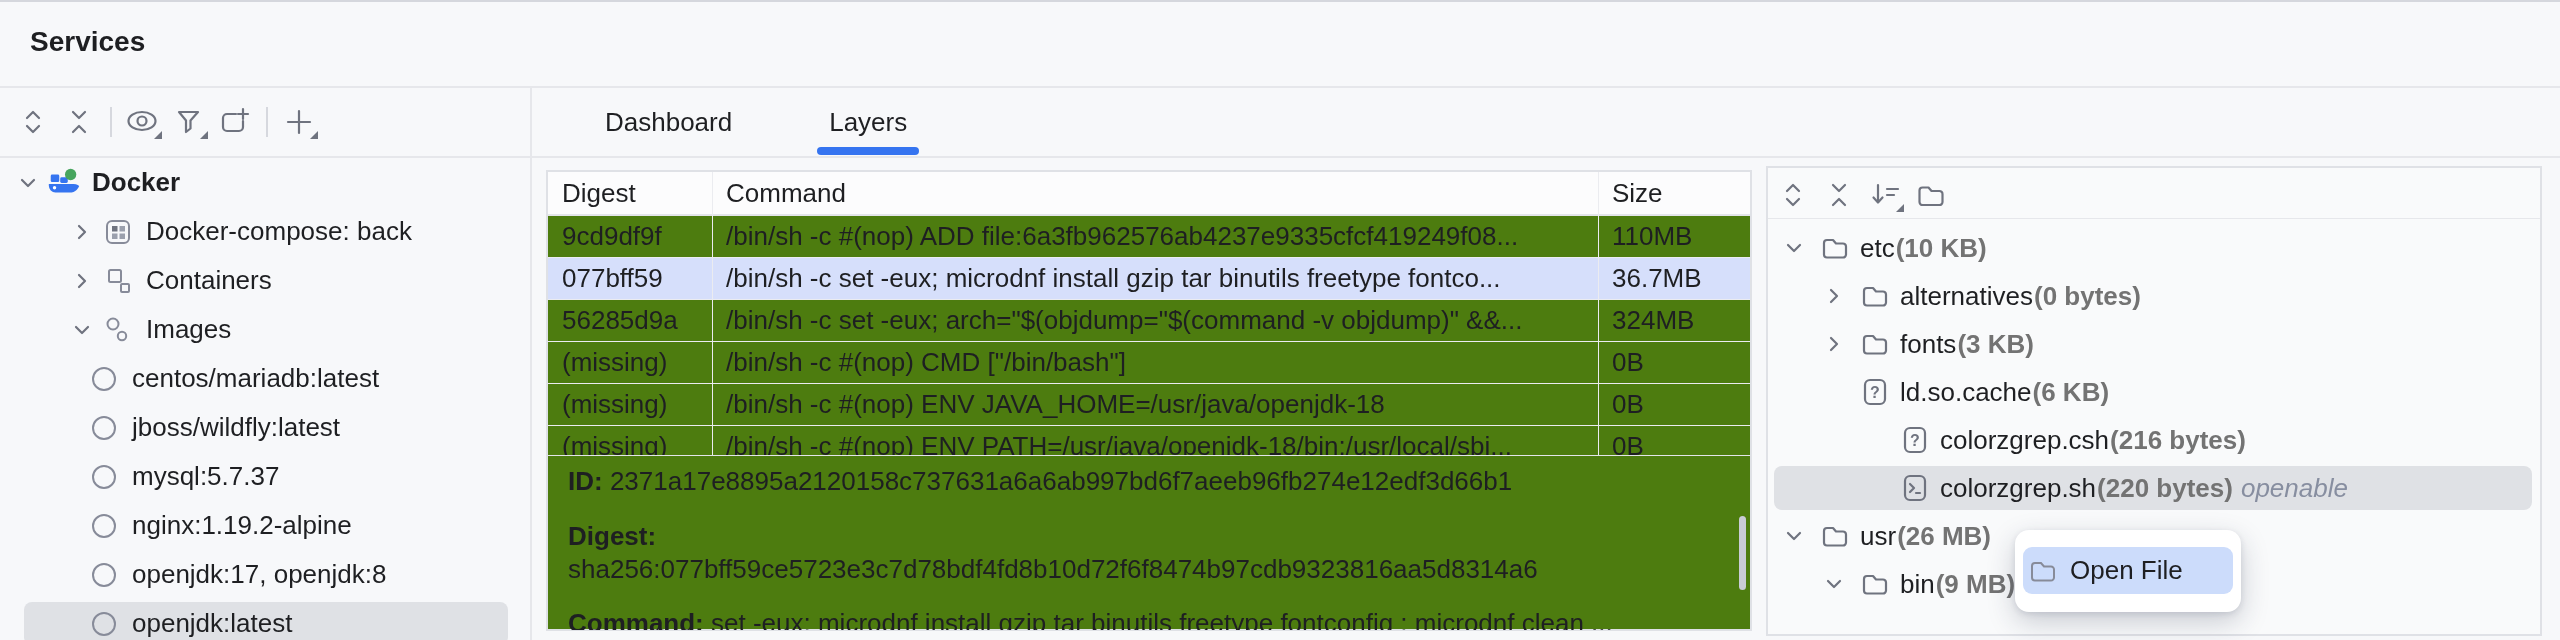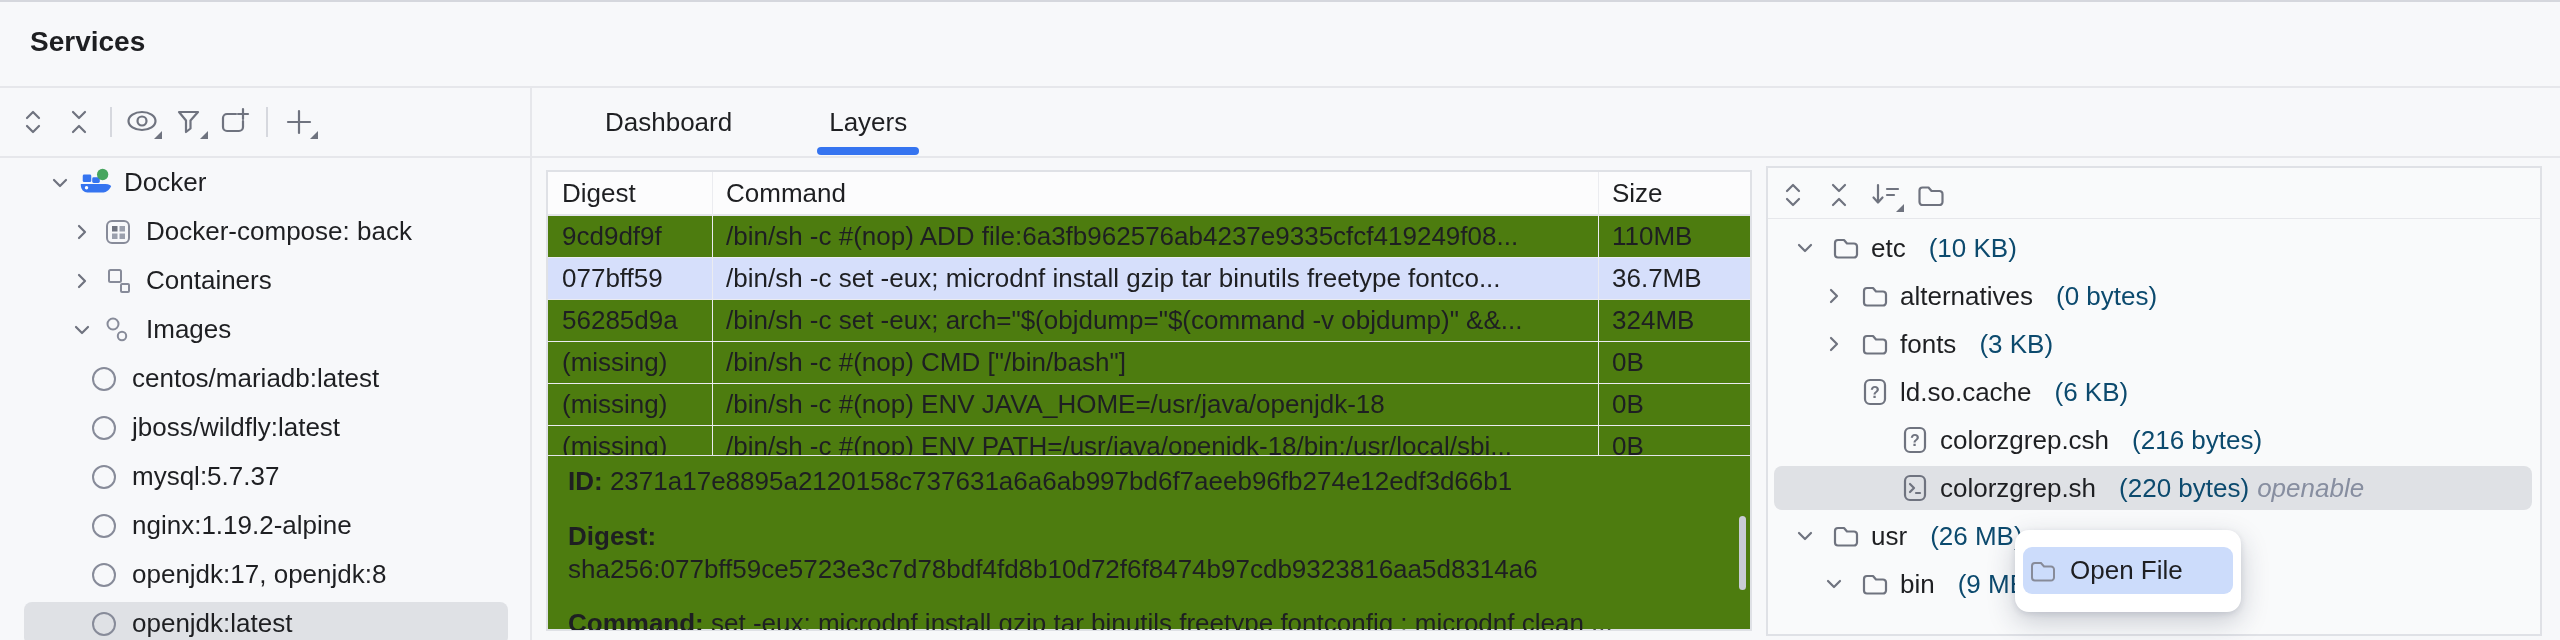--- a/index.html
+++ b/index.html
@@ -20,21 +20,21 @@
   .stg{stroke:#878b99;stroke-width:2;fill:none;}
   
   .ltree{position:absolute;left:0;top:158px;width:530px;}
   .trow{position:relative;display:flex;align-items:center;height:49px;white-space:nowrap;}
   .trow.sel::before{content:"";position:absolute;left:24px;right:22px;top:3px;bottom:3px;
                     background:#dfe1e5;border-radius:8px;z-index:0;}
   .trow>*{position:relative;z-index:1;}
   .cbox{width:28px;display:flex;justify-content:center;flex:none;}
   .ibox{width:36px;display:flex;justify-content:center;flex:none;margin-left:4px;}
   .lbl{margin-left:10px;}
-  .ind1{padding-left:46px;} .ind2{padding-left:68px;} .ind3{padding-left:54px;}
+  .ind1{padding-left:14px;font-weight:bold;} .ind2{padding-left:68px;} .ind3{padding-left:54px;}
   
   .tabs{position:absolute;left:566px;top:88px;height:68px;display:flex;gap:58px;align-items:center;}
   .tab{position:relative;height:68px;display:flex;align-items:center;margin-left:39px;}
   .tab.active::after{content:"";position:absolute;left:-12px;right:-12px;bottom:1px;height:8px;
                      background:#3574f0;border-radius:4px;}
   
   .tcell{box-sizing:border-box;white-space:nowrap;overflow:hidden;}
   .c-digest{width:164px;padding-left:14px;flex:none;}
   .c-cmd{width:886px;padding-left:14px;flex:none;}
   .c-size{width:150px;padding-left:14px;flex:none;}
@@ -47,23 +47,23 @@
   .dlbl{font-weight:bold;}
   
   .rtree{position:absolute;left:0;top:56px;right:2px;}
   .frow{position:relative;display:flex;align-items:center;height:48px;white-space:nowrap;}
   .frow.sel::before{content:"";position:absolute;left:6px;right:6px;top:2px;bottom:2px;
                     background:#dfe1e5;border-radius:8px;z-index:0;}
   .frow>*{position:relative;z-index:1;}
   .fc{width:28px;display:flex;justify-content:center;flex:none;}
   .fi{width:30px;display:flex;justify-content:center;flex:none;margin-left:12px;}
   .fn{margin-left:10px;}
-  .fsz{margin-left:23px;color:#0c4a6e;}
+  .fsz{margin-left:1px;color:#737373;font-weight:bold;}
   .badge{margin-left:8px;color:#878ea0;font-style:italic;}
-  .find1{padding-left:23px;} .find2{padding-left:52px;} .find3{padding-left:92px;}
+  .find1{padding-left:12px;} .find2{padding-left:52px;} .find3{padding-left:92px;}
   
   .popup{position:absolute;left:2015px;top:530px;width:226px;height:82px;background:#ffffff;
          border-radius:14px;box-shadow:0 10px 28px rgba(30,40,70,.22),0 2px 6px rgba(30,40,70,.12);z-index:10;}
   .popitem{position:absolute;left:8px;right:8px;top:17px;height:47px;background:#ccdcfb;
            border-radius:9px;display:flex;align-items:center;padding-left:6px;box-sizing:border-box;}
   .scrollthumb{position:absolute;background:#c9ccd6;border-radius:4px;}
 </style>
 </head>
 <body>
 

